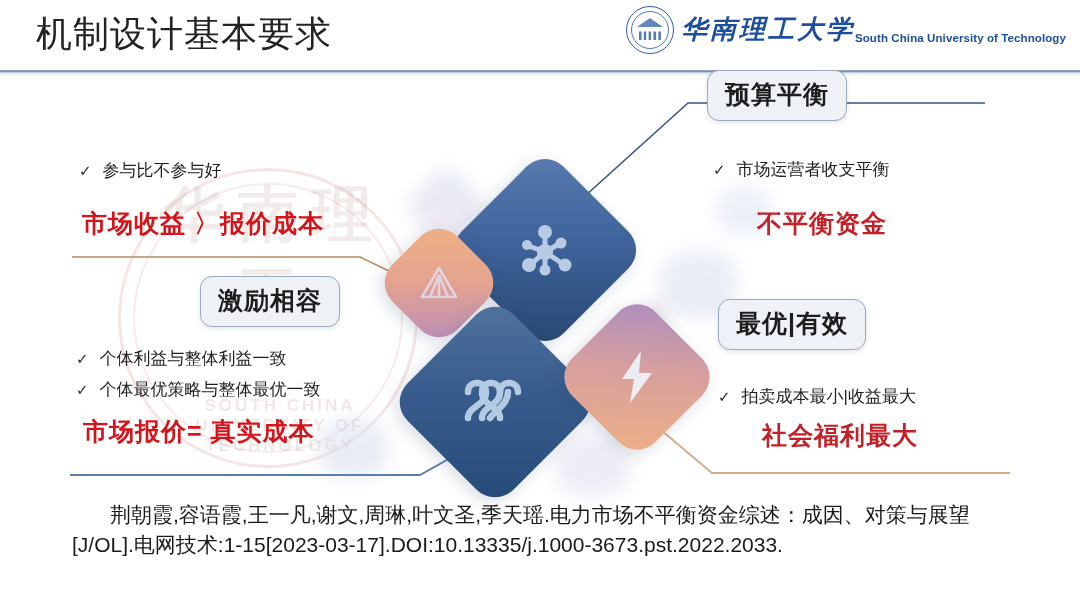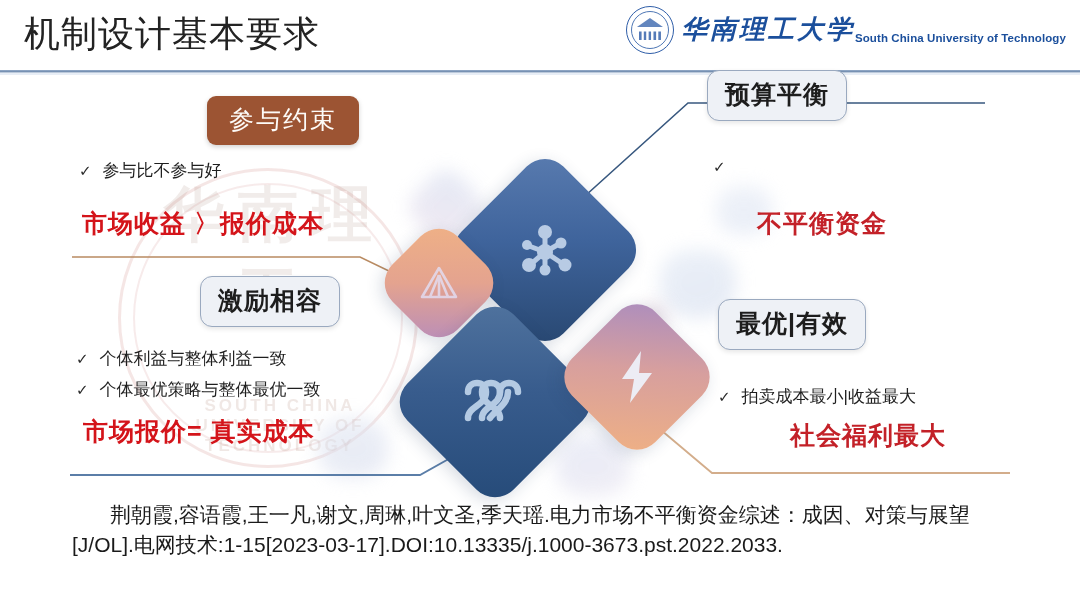--- a/index.html
+++ b/index.html
@@ -11,21 +11,21 @@
   }
   #slide {
     position:relative;
     width:1080px; height:608px;
     background:#ffffff;
     overflow:hidden;
   }
 
   
   .hdr-title {
-    position:absolute; left:24px; top:10px;
+    position:absolute; left:36px; top:10px;
     font-size:36px; font-weight:400; color:#232323;
     letter-spacing:1px; white-space:nowrap;
   }
   .hdr-rule {
     position:absolute; left:0; top:70px; width:1080px; height:3px;
     background:linear-gradient(to bottom,#9fb4cf 0%,#6d89ad 45%,#dfe6ef 100%);
   }
   .hdr-rule2 {
     position:absolute; left:0; top:73px; width:1080px; height:2px;
     background:#e8eef6;
@@ -249,46 +249,46 @@
       </g>
     </svg>
   </div>
 
   <div class="dia d-right">
     <svg class="glyph" width="52" height="58" viewBox="0 0 52 58">
       <path d="M30 3 L11 31 L23 31 L19 55 L41 25 L28 25 Z" fill="#eef2fb" opacity="0.93"></path>
     </svg>
   </div>
 
-  <div class="chip-brown" style="left:207px; top:96px;">参与约束</div>
   <div class="bullet" style="left:79px; top:159px;">
     <span class="tick">✓</span>
     <span>参与比不参与好</span>
   </div>
   <div class="redline" style="left:82px; top:207px;text-align:center;">市场收益 〉报价成本</div>
 
   <div class="chip-grey" style="left:200px; top:276px;">激励相容</div>
   <div class="bullet" style="left:76px; top:347px;">
     <span class="tick">✓</span>
     <span>个体利益与整体利益一致</span>
   </div>
   <div class="bullet" style="left:76px; top:378px;">
     <span class="tick">✓</span>
     <span>个体最优策略与整体最优一致</span>
   </div>
   <div class="redline" style="left:83px; top:415px;">市场报价= 真实成本</div>
 
   <div class="chip-grey" style="left:707px; top:70px;">预算平衡</div>
   <div class="bullet" style="left:713px; top:158px;">
     <span class="tick">✓</span>
+    <span>市场运营者收支平衡</span>
   </div>
   <div class="redline dk" style="left:757px; top:207px;">不平衡资金</div>
 
   <div class="chip-grey" style="left:718px; top:299px;">最优|有效</div>
   <div class="bullet" style="left:718px; top:385px;">
     <span class="tick">✓</span>
     <span>拍卖成本最小|收益最大</span>
   </div>
-  <div class="redline dk" style="left:762px; top:419px;margin-left:28px;">社会福利最大</div>
+  <div class="redline dk" style="left:762px; top:419px;">社会福利最大</div>
 
   <div class="cite">荆朝霞,容语霞,王一凡,谢文,周琳,叶文圣,季天瑶.电力市场不平衡资金综述：成因、对策与展望[J/OL].电网技术:1-15[2023-03-17].DOI:10.13335/j.1000-3673.pst.2022.2033.</div>
 
 </div>
 
 </body></html>

